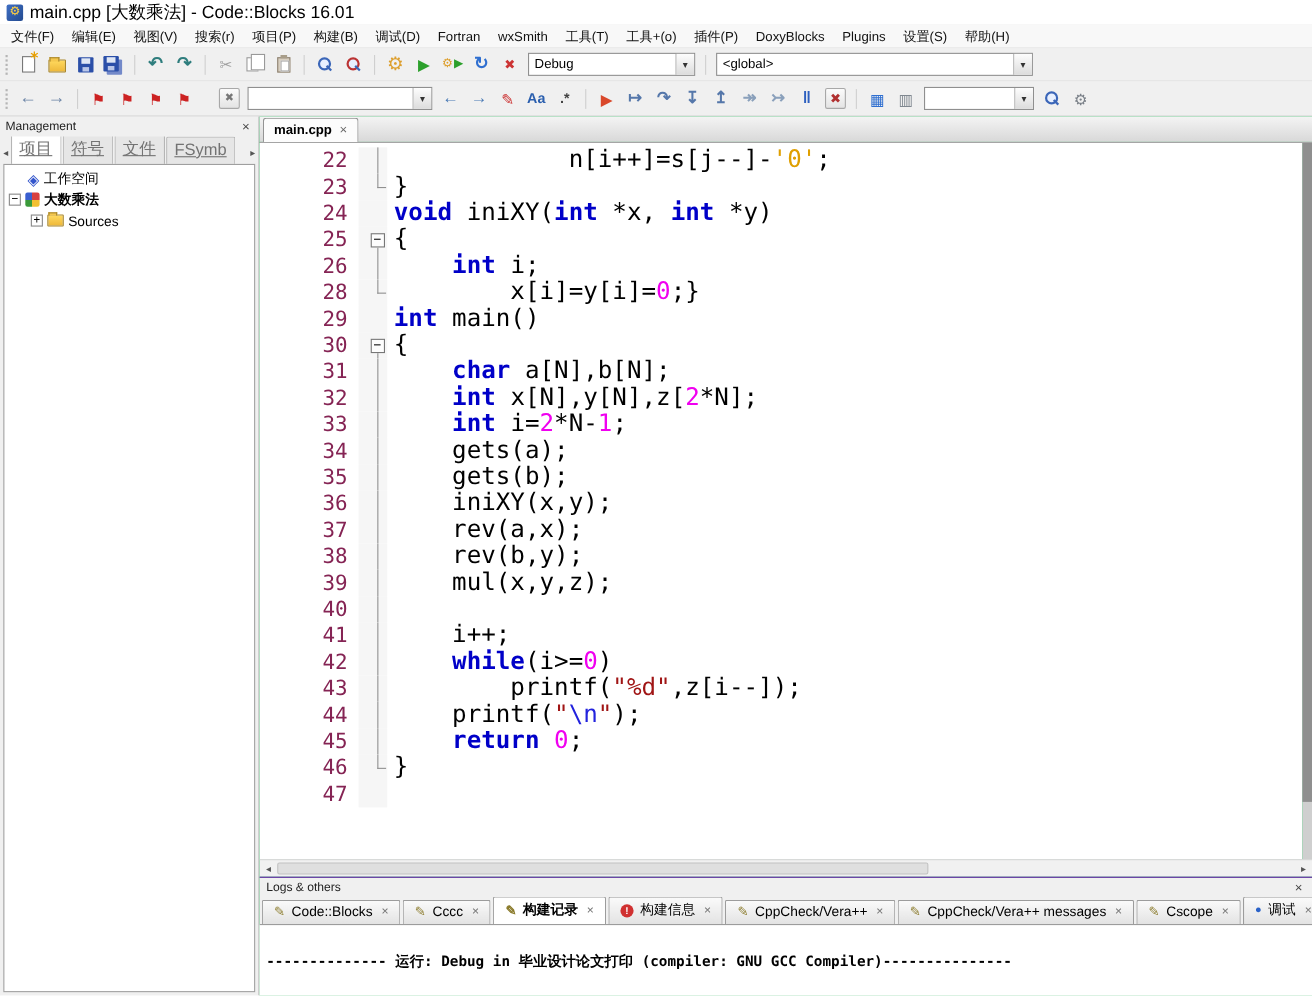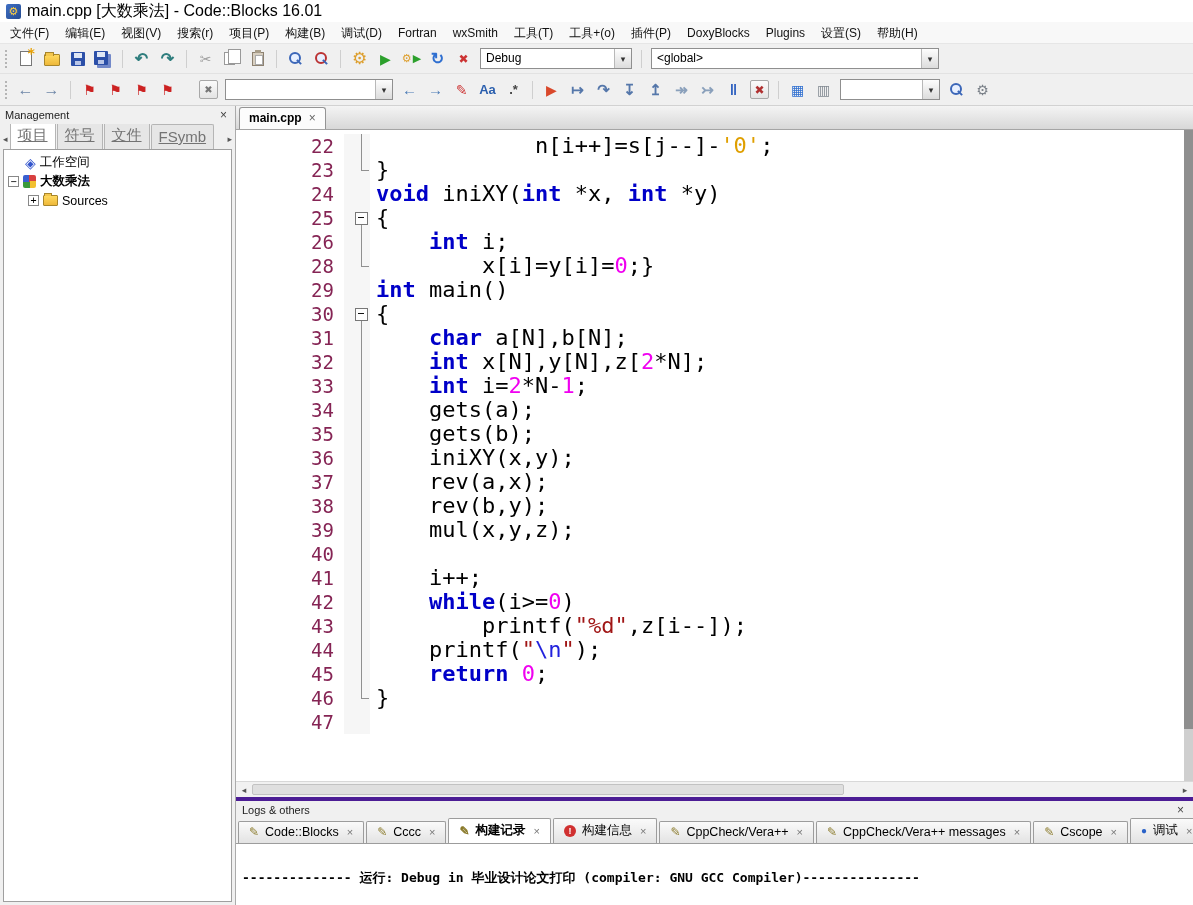--- a/index.html
+++ b/index.html
@@ -70,21 +70,21 @@
 .folder-icon::before{content:"";position:absolute;top:-3px;left:0;width:6px;height:2px;background:#f4c74e;border:1px solid #a8862b;border-bottom:none;}
 .tlabel.bold{font-weight:bold;}
 
 
 .right-col{flex:1;display:flex;flex-direction:column;min-width:0;background:#22c55e;}
 .etabbar{height:24px;flex:none;background:linear-gradient(#f4f4f4,#d8d8d8);border-bottom:1px solid #a5a5a5;display:flex;align-items:flex-end;padding:2px 0 0 3px;}
 .etab{display:flex;align-items:center;gap:7px;padding:3px 9px 4px;background:#fcfcfc;border:1px solid #949494;border-bottom:none;border-radius:3px 3px 0 0;font-size:12px;font-weight:bold;}
 .etab-close{color:#666;font-weight:normal;font-size:12px;line-height:1;}
 .editor-wrap{flex:1;display:flex;min-height:0;}
 .code-area{flex:1;overflow:hidden;padding-top:4px;background:#fff;min-width:0;}
-.cl{display:flex;height:24px;margin-left:18px;}
+.cl{display:flex;height:24px;}
 .ln{width:90px;padding-right:10px;flex:none;text-align:right;color:#852454;font:19px/24px "DejaVu Sans Mono",monospace;}
 .fm{width:26px;flex:none;background-color:#f6f6f6;background-repeat:no-repeat;position:relative;}
 .fm-line{background-image:linear-gradient(#909090,#909090);background-position:17px 0;background-size:1px 100%;}
 .fm-end{background-image:linear-gradient(#909090,#909090),linear-gradient(#909090,#909090);background-position:17px 0,17px 12px;background-size:1px 13px,8px 1px;}
 .fm-box{background-image:linear-gradient(#909090,#909090);background-position:17px 19px;background-size:1px 60px;}
 .fm-box::before{content:"";position:absolute;left:11px;top:6px;width:11px;height:11px;border:1px solid #777;background:#fdfdfd;}
 .fm-box::after{content:"";position:absolute;left:14px;top:11px;width:6px;height:1px;background:#111;}
 .ct{white-space:pre;padding-left:6px;font:22px/24px "DejaVu Sans Mono",monospace;color:#000;}
 .tk-p{color:#000;}
 .tk-k{color:#0000c8;font-weight:bold;}
@@ -93,21 +93,21 @@
 .tk-s{color:#a01515;}
 .tk-e{color:#2222dd;}
 .vscroll{width:9px;flex:none;background:#cfcfcf;position:relative;}
 .vthumb{position:absolute;top:0;left:0;right:0;height:92%;background:#8f8f8f;}
 .hscroll{height:16px;flex:none;background:#f1f1f1;border-top:1px solid #d8d8d8;display:flex;align-items:center;}
 .sbtn{width:16px;text-align:center;font-size:9px;color:#555;flex:none;}
 .htrack{flex:1;height:100%;position:relative;}
 .hthumb{position:absolute;left:0;top:2px;bottom:2px;width:64%;background:#dfdfdf;border:1px solid #c2c2c2;border-radius:2px;}
 
 
-.logs{height:108px;flex:none;background:#f0f0f0;border-top:4px solid #4c1d95;display:flex;flex-direction:column;}
+.logs{height:108px;flex:none;background:#f0f0f0;border-top:1px solid #4c1d95;display:flex;flex-direction:column;}
 .logs-header{height:17px;display:flex;align-items:center;padding:0 6px;font-size:11px;color:#222;flex:none;}
 .logs-header>span:first-child{flex:1;}
 .logs-tabs{height:25px;display:flex;align-items:flex-end;gap:2px;padding:0 2px;overflow:hidden;flex:none;}
 .ltab{display:flex;align-items:center;gap:6px;padding:3px 10px 4px;background:linear-gradient(#fafafa,#e3e3e3);border:1px solid #9c9c9c;border-bottom:none;border-radius:2px 2px 0 0;font-size:12.5px;white-space:nowrap;flex:none;}
 .ltab.active{background:#fff;font-weight:bold;}
 .lico{font-size:12px;line-height:1;}
 .lico-pencil{color:#8a7a2a;}
 .lico-alert{width:12px;height:12px;background:#d03030;color:#fff;border-radius:50%;font:bold 9px/12px "Liberation Sans",sans-serif;text-align:center;}
 .lico-debugger{color:#2a62c8;font-size:10px;}
 .lclose{color:#777;font-size:11px;font-weight:normal;margin-left:2px;}

